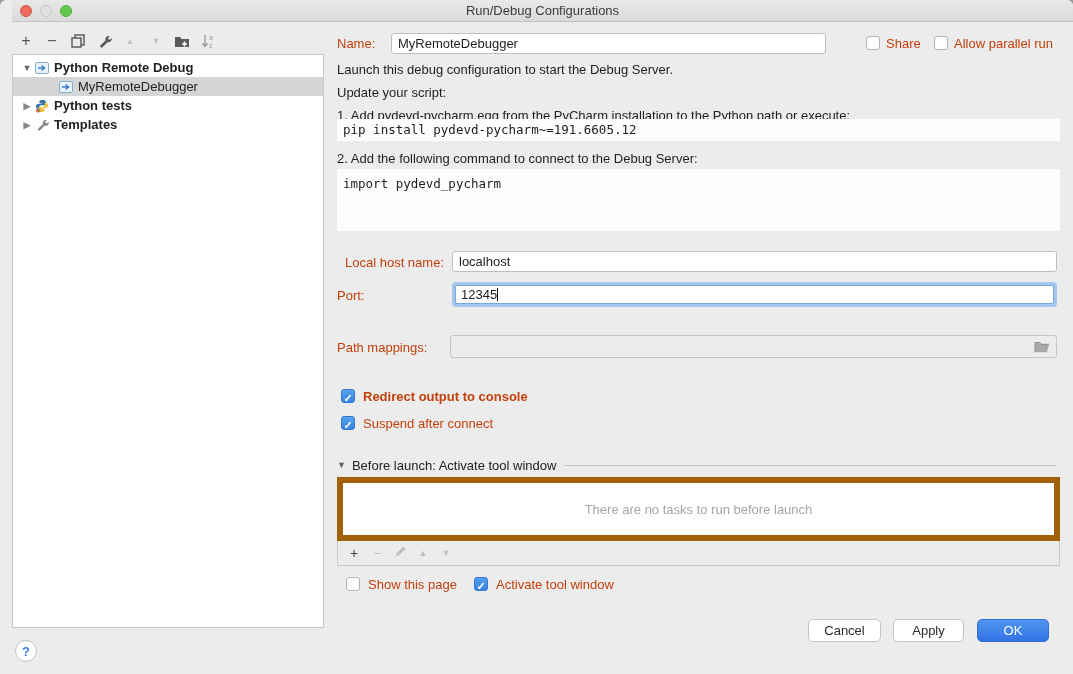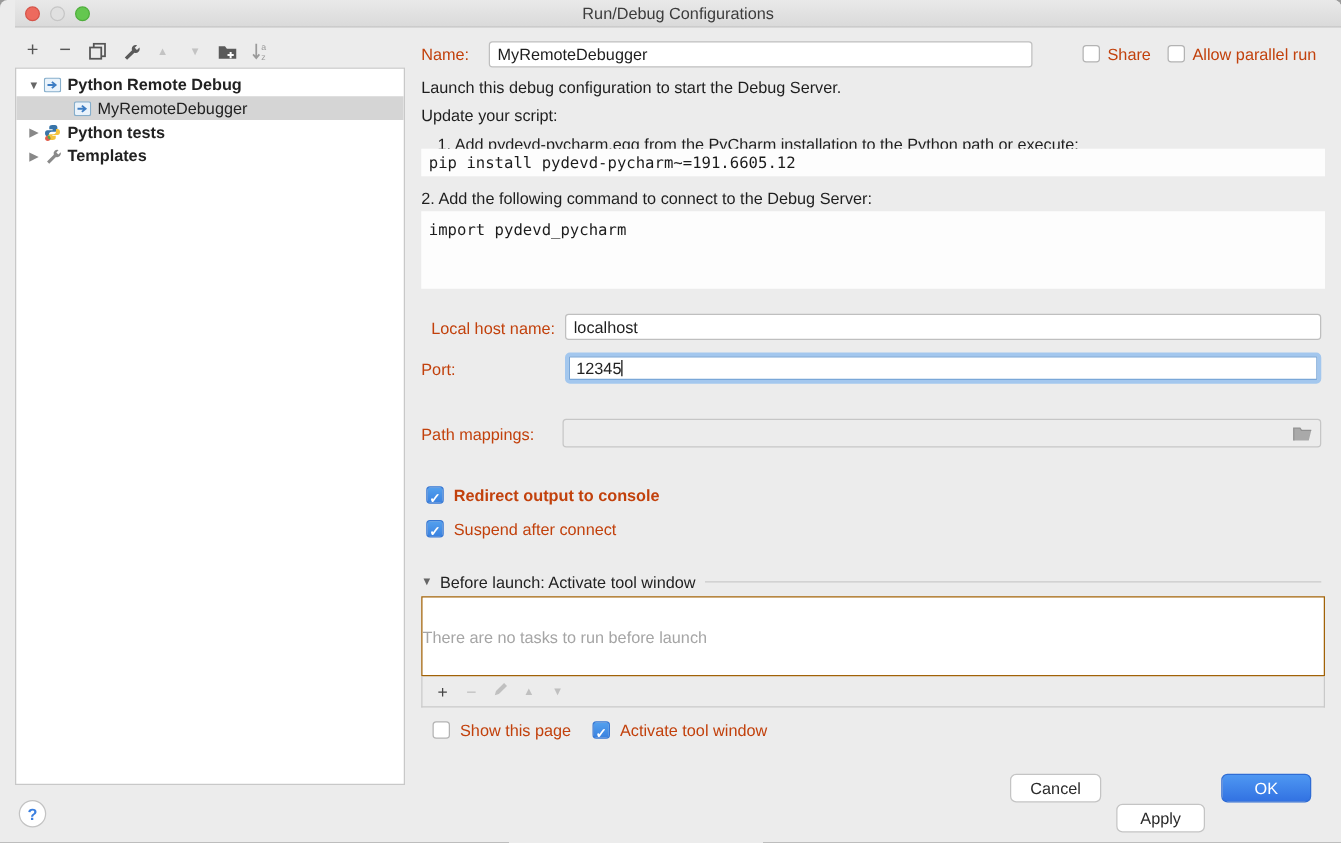--- a/index.html
+++ b/index.html
@@ -67,22 +67,22 @@
         border:1px solid #b3b3b3; cursor:default; }
   .cb.checked { background:linear-gradient(#53a0ee,#3a82e0); border:1px solid #3577d4;
         color:#fff; text-align:center; }
   .cb .check { font-size:11px; line-height:14px; color:#fff; font-weight:bold; }
   
   .bl-header { position:absolute; left:337px; right:16px; top:457px; height:16px;
                display:flex; align-items:center; }
   .bl-header .arrow { font-size:9px; color:#666; margin-right:6px; }
   .bl-header .hr { flex:1; height:1px; background:#c9c9c9; margin-left:8px; }
   .tasks-box { position:absolute; left:337px; right:13px; top:477px; height:64px;
-               background:#fff; border:1px solid #a16207;
-               display:flex; align-items:center; color:#a5a5a5; }
+               background:#fff; border:6px solid #a16207;
+               display:flex; align-items:center; justify-content:center; color:#a5a5a5; }
   .tasks-toolbar { position:absolute; left:337px; right:13px; top:541px; height:25px;
                border:1px solid #c9c9c9; border-top:none; display:flex; align-items:center;
                gap:9px; padding-left:9px; }
   .tti { width:14px; text-align:center; font-size:14px; color:#454545; }
   .tti.disabled { color:#c0c0c0; }
   .tti.small { font-size:9px; }
   
   .help-btn { position:absolute; left:15px; top:640px; width:22px; height:22px;
               border-radius:50%; background:#fff; border:1px solid #c3c3c3;
               color:#3a7fe0; font-weight:bold; text-align:center; line-height:21px; }
@@ -180,21 +180,21 @@
 
   <div class="lbl" style="left:337px; top:36px;">Name:</div>
   <input class="field" style="left: 391px; top: 33px; width: 435px;" value="MyRemoteDebugger">
   <span class="cb" style="left:866px; top:36px;"></span>
   <div class="lbl" style="left:886px; top:36px;">Share</div>
   <span class="cb" style="left:934px; top:36px;"></span>
   <div class="lbl" style="left:954px; top:36px;">Allow parallel run</div>
 
   <div class="txt" style="left:337px; top:62px;">Launch this debug configuration to start the Debug Server.</div>
   <div class="txt" style="left:337px; top:85px;">Update your script:</div>
-  <div class="txt" style="left:350px; top:108px;">1. Add pydevd-pycharm.egg from the PyCharm installation to the Python path or execute:</div>
+  <div class="txt" style="left:337px; top:108px;">1. Add pydevd-pycharm.egg from the PyCharm installation to the Python path or execute:</div>
   <div class="codeblock" style="top:119px; height:22px; line-height:22px;">pip install pydevd-pycharm~=191.6605.12</div>
   <div class="txt" style="left:337px; top:151px;text-align:right;">2. Add the following command to connect to the Debug Server:</div>
   <div class="codeblock" style="top:169px; height:62px; padding-top:6px; line-height:18px;">
     <div>import pydevd_pycharm</div>
   </div>
 
   <div class="lbl" style="left:345px; top:255px;text-align:center;">Local host name:</div>
   <input class="field" style="left: 452px; top: 251px; right: 16px; width: 605px;" value="localhost">
   <div class="lbl" style="left:337px; top:288px;">Port:</div>
   <div class="port-wrap">
@@ -234,16 +234,16 @@
     <span class="tti small disabled">▼</span>
   </div>
 
   <span class="cb" style="left:346px; top:577px;"></span>
   <div class="lbl" style="left:368px; top:577px;">Show this page</div>
   <span class="cb checked" style="left:474px; top:577px;"><span class="check">✓</span></span>
   <div class="lbl" style="left:496px; top:577px;">Activate tool window</div>
 
   <div class="help-btn"><span>?</span></div>
   <div class="btn" style="left:808px; width:73px;">Cancel</div>
-  <div class="btn" style="left:893px; width:71px;margin-top:24px;">Apply</div>
+  <div class="btn" style="left:893px; width:71px;">Apply</div>
   <div class="btn primary" style="left:977px; width:72px;">OK</div>
 
 </div>
 
 </body></html>

